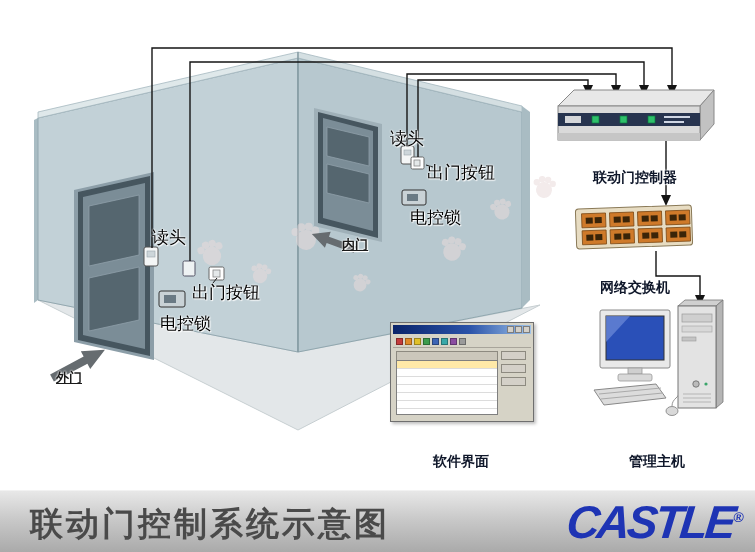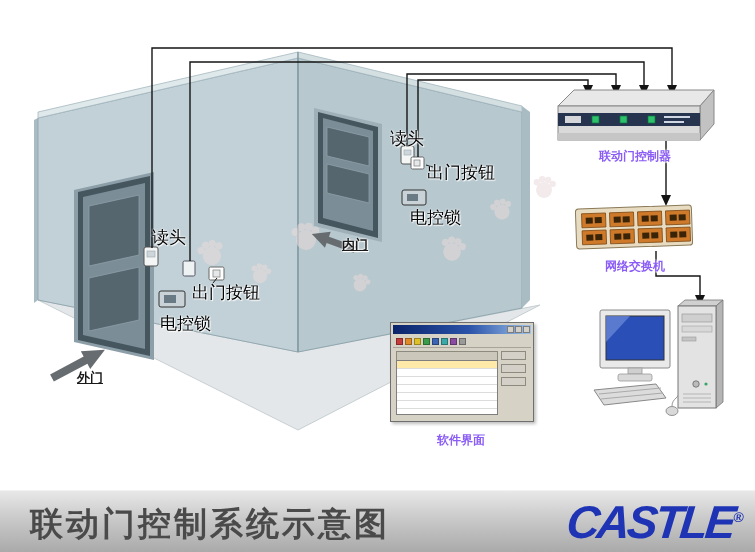--- a/index.html
+++ b/index.html
@@ -2,21 +2,21 @@
 <html><head>
 <meta charset="utf-8">
 <style>
   html,body{margin:0;padding:0;background:#fff;}
   .stage{position:relative;width:755px;height:552px;background:#ffffff;overflow:hidden;
          font-family:"Liberation Sans",sans-serif;}
   .diagram-svg{position:absolute;left:0;top:0;}
   .lbl{position:absolute;font-size:17px;color:#000;white-space:nowrap;
        text-shadow:0 0 2px #fff,0 0 2px #fff,1px 1px 1px #fff;z-index:5;}
   .lbl.door{font-size:13px;font-weight:bold;color:#1a1a1a;text-decoration:underline;}
-  .lbl.section{font-size:12px;font-weight:bold;color:#8b5cf6;text-align:center;}
+  .lbl.section{font-size:14px;font-weight:bold;color:#0f172a;text-align:center;margin-top:21px;}
   
   .sw{position:absolute;left:390px;top:322px;width:142px;height:98px;background:#d6d3c6;
       border:1px solid #6f6f6f;box-shadow:2px 2px 3px rgba(0,0,0,.25);z-index:4;}
   .sw-title{position:absolute;left:2px;top:2px;right:2px;height:9px;
       background:linear-gradient(90deg,#0a246a,#2a52a8 55%,#9ec3ea);
       display:flex;justify-content:flex-end;align-items:center;gap:1px;padding-right:1px;box-sizing:border-box;}
   .sw-btn{width:7px;height:7px;background:#d4d0c8;border:1px solid #7d7d7d;box-sizing:border-box;}
   .sw-toolbar{position:absolute;left:2px;top:13px;right:2px;height:12px;border-bottom:1px solid #a8a49a;
       display:flex;gap:2px;align-items:center;padding:0 3px;box-sizing:border-box;}
   .sw-ico{width:7px;height:7px;border:1px solid rgba(0,0,0,.3);box-sizing:border-box;}
@@ -233,29 +233,30 @@
     <div class="sw-side">
       <div class="sw-sbtn"></div>
       <div class="sw-sbtn"></div>
       <div class="sw-sbtn"></div>
     </div>
   </div>
 
   <div class="lbl" style="left:152px;top:226px">读头</div>
   <div class="lbl" style="left:192px;top:281px">出门按钮</div>
   <div class="lbl" style="left:160px;top:312px">电控锁</div>
-  <div class="lbl door" style="left:77px;top:369px">外门</div>
+  <div class="lbl door" style="left:56px;top:369px">外门</div>
 
   <div class="lbl" style="left:390px;top:127px">读头</div>
   <div class="lbl" style="left:427px;top:161px">出门按钮</div>
   <div class="lbl" style="left:410px;top:206px">电控锁</div>
   <div class="lbl door" style="left:342px;top:236px">内门</div>
 
   <div class="lbl section" style="left:565px;top:148px;width:140px">联动门控制器</div>
   <div class="lbl section" style="left:580px;top:258px;width:110px">网络交换机</div>
   <div class="lbl section" style="left:406px;top:432px;width:110px">软件界面</div>
+  <div class="lbl section" style="left:602px;top:432px;width:110px">管理主机</div>
 
   <div class="footer">
     <div class="footer-title">联动门控制系统示意图</div>
     <div class="logo"><span>CASTLE</span><sup>®</sup></div>
   </div>
 
 </div>
 
 </body></html>

